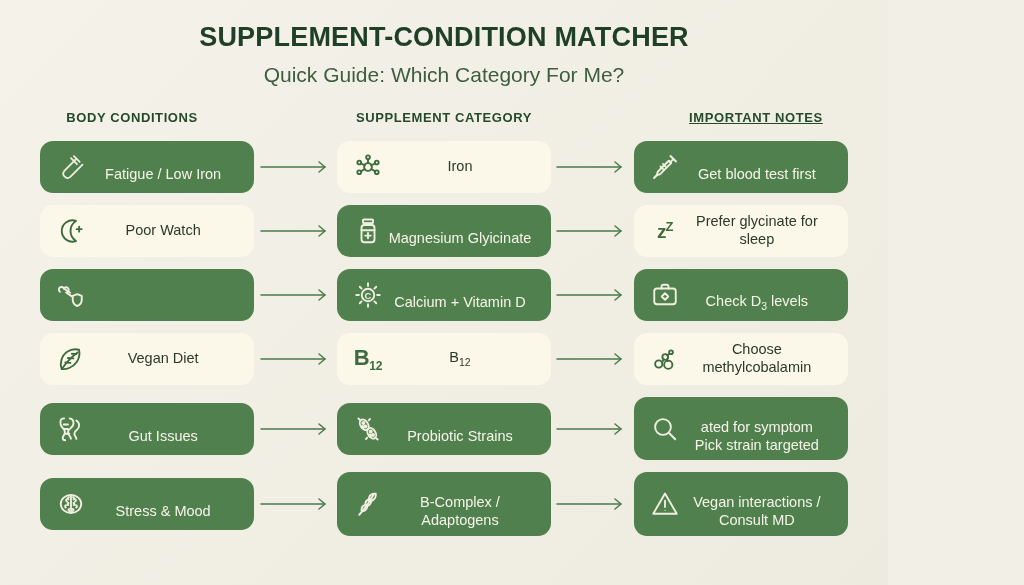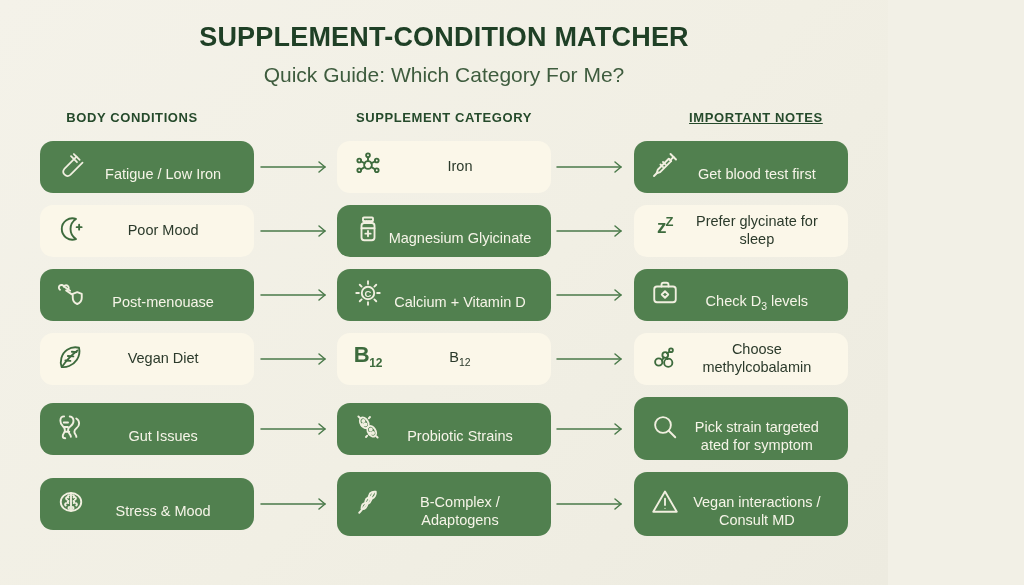--- a/index.html
+++ b/index.html
@@ -50,21 +50,21 @@
     border-radius:13px;
     display:flex; align-items:center;
     padding:6px 12px;
     position:relative;
   }
   .card.green { background:#51804F; }
   .card.cream { background:#FBF7E9; }
 
   .card .ico {
     width:34px; height:34px; flex:0 0 34px;
-    display:flex; align-items:flex-start; justify-content:center;
+    display:flex; align-items:center; justify-content:center;
     margin-left:2px;
   }
   .card .ico svg { display:block; }
   .card .lbl {
     flex:1 1 auto; text-align:center;
     font-size:14.5px; line-height:1.22;
     padding:0 4px 0 0;
   }
   .card.green .lbl { color:#F6F4E8;margin-top:16px; }
   .card.cream .lbl { color:#2B3A2B; }
@@ -172,21 +172,21 @@
         <div class="card cream">
           <span class="ico" style="color:#3D6B3D">
             <span class="ico-svg">
               <svg width="30" height="30" viewBox="0 0 24 24" fill="none" stroke="currentColor" stroke-width="1.5" stroke-linecap="round" stroke-linejoin="round">
                 <path d="M16 4a8.5 8.5 0 1 0 0 16 9.5 9.5 0 0 1 0-16z"></path>
                 <path d="M18.5 8.5v4M16.5 10.5h4"></path>
               </svg>
             </span>
           </span>
           <span class="lbl">
-            <div>Poor Mood</div>
+            <div>Poor Watch</div>
           </span>
         </div>
         <span class="arrow">
           <svg width="74" height="16" viewBox="0 0 74 16" fill="none" stroke="#4A7A4A" stroke-width="1.5" stroke-linecap="round" stroke-linejoin="round">
             <path d="M2 8h64"></path>
             <path d="M60 3l6 5-6 5"></path>
           </svg>
         </span>
         <div class="card green">
           <span class="ico" style="color:#F1EFE0">
@@ -224,21 +224,20 @@
           <span class="ico" style="color:#F1EFE0">
             <span class="ico-svg">
               <svg width="30" height="30" viewBox="0 0 24 24" fill="none" stroke="currentColor" stroke-width="1.5" stroke-linecap="round" stroke-linejoin="round">
                 <path d="M3.2 9.4a2.1 2.1 0 1 1 3.1-2.6 2.1 2.1 0 1 1 1.8 3.2l4.6 3.1"></path>
                 <path d="M6.3 6.8l5 3.4"></path>
                 <path d="M17 11.3l3.6 1.4v3.1c0 2.4-1.6 4.3-3.6 5-2-.7-3.6-2.6-3.6-5v-3.1L17 11.3z"></path>
               </svg>
             </span>
           </span>
           <span class="lbl">
-            <div>Post-menouase</div>
           </span>
         </div>
         <span class="arrow">
           <svg width="74" height="16" viewBox="0 0 74 16" fill="none" stroke="#4A7A4A" stroke-width="1.5" stroke-linecap="round" stroke-linejoin="round">
             <path d="M2 8h64"></path>
             <path d="M60 3l6 5-6 5"></path>
           </svg>
         </span>
         <div class="card green">
           <span class="ico" style="color:#F1EFE0">
@@ -378,22 +377,22 @@
         <div class="card green">
           <span class="ico" style="color:#F1EFE0">
             <span class="ico-svg">
               <svg width="30" height="30" viewBox="0 0 24 24" fill="none" stroke="currentColor" stroke-width="1.5" stroke-linecap="round" stroke-linejoin="round">
                 <circle cx="10.4" cy="10.4" r="6.3"></circle>
                 <path d="M15 15l5.2 5.2"></path>
               </svg>
             </span>
           </span>
           <span class="lbl">
+            <div>ated for symptom</div>
             <div>Pick strain targeted</div>
-            <div>ated for symptom</div>
           </span>
         </div>
       </div>
       <div class="row">
         <div class="card green">
           <span class="ico" style="color:#F1EFE0">
             <span class="ico-svg">
               <svg width="30" height="30" viewBox="0 0 24 24" fill="none" stroke="currentColor" stroke-width="1.5" stroke-linecap="round" stroke-linejoin="round">
                 <ellipse cx="12" cy="12" rx="8.2" ry="7.2"></ellipse>
                 <path d="M12 5.2v13.6"></path>

